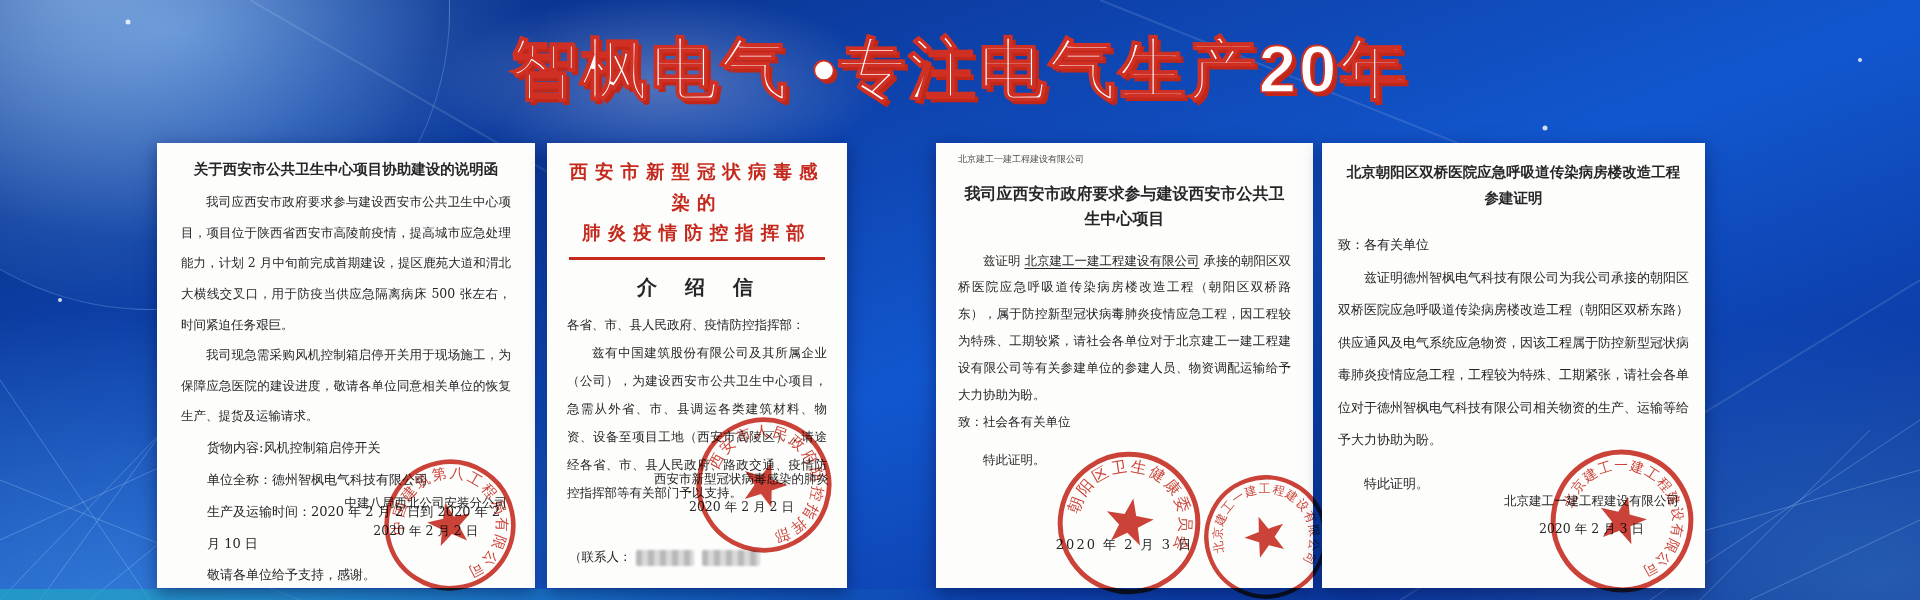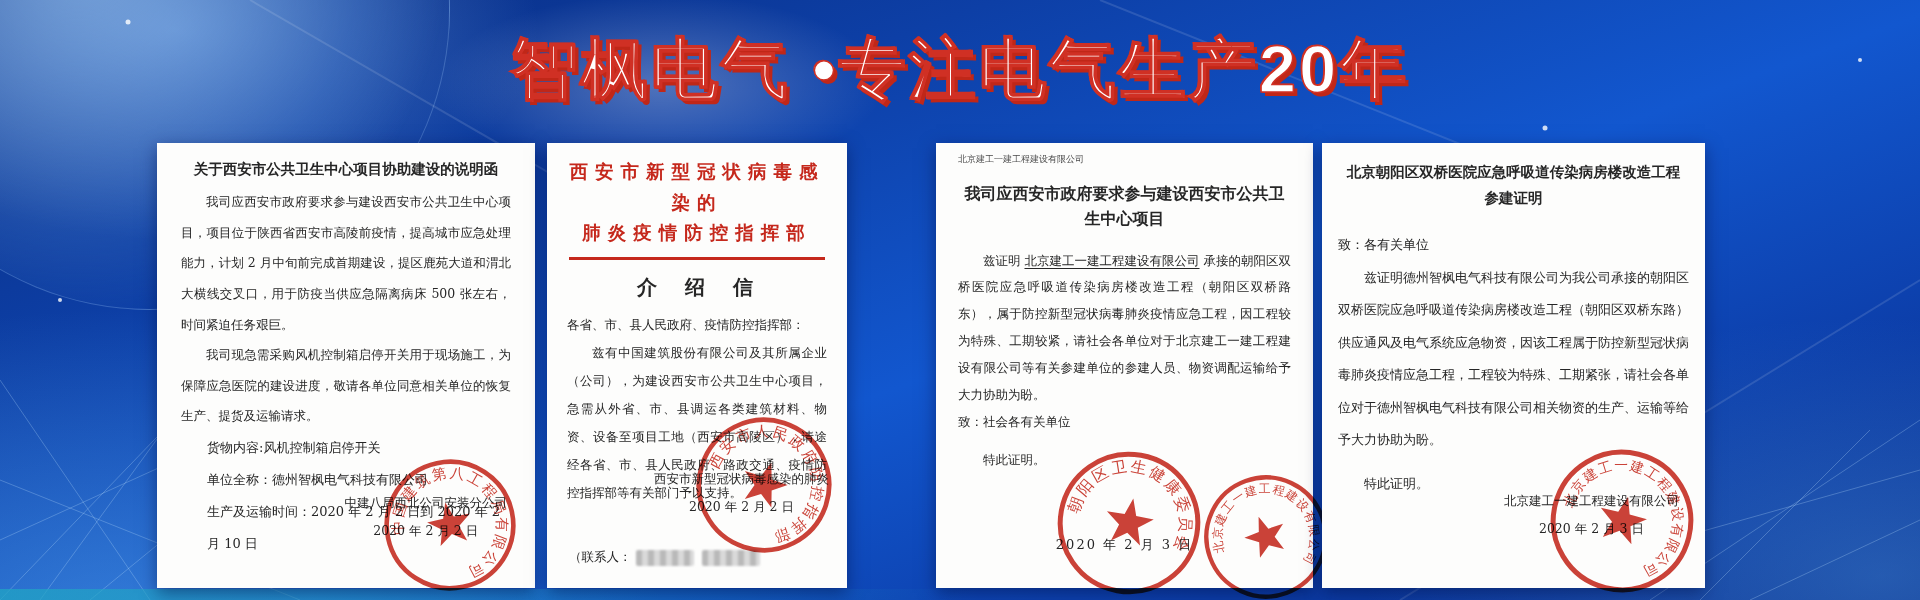--- a/index.html
+++ b/index.html
@@ -111,20 +111,21 @@
 
 <h1 class="banner-title">智枫电气 •专注电气生产20年</h1>
 
 <section class="doc doc1">
   <div class="doc-title">关于西安市公共卫生中心项目协助建设的说明函</div>
   <p class="para indent">我司应西安市政府要求参与建设西安市公共卫生中心项目，项目位于陕西省西安市高陵前疫情，提高城市应急处理能力，计划 2 月中旬前完成首期建设，提区鹿苑大道和渭北大横线交叉口，用于防疫当供应急隔离病床 500 张左右，时间紧迫任务艰巨。</p>
   <p class="para indent">我司现急需采购风机控制箱启停开关用于现场施工，为保障应急医院的建设进度，敬请各单位同意相关单位的恢复生产、提货及运输请求。</p>
   <div class="field">货物内容:风机控制箱启停开关</div>
   <div class="field">单位全称：德州智枫电气科技有限公司</div>
   <div class="field">生产及运输时间：2020 年 2 月 2 日到 2020 年 2 月 10 日</div>
+  <div class="field">敬请各单位给予支持，感谢。</div>
   <div class="sign-block">
     <div>中建八局西北公司安装分公司</div>
     <div>2020 年 2 月 2 日</div>
   </div>
   <svg class="stamp stamp-doc1" viewBox="0 0 120 120">
     <defs>
         <path id="sc1" d="M 60,60 m -41,0 a 41,41 0 1,1 82,0 a 41,41 0 1,1 -82,0"></path>
       </defs>
     <circle cx="60" cy="60" r="55" fill="none" stroke="#c5281c" stroke-width="4"></circle>
     <polygon points="60,40 64.7,53.5 79,53.8 67.6,62.5 71.8,76.2 60,68 48.2,76.2 52.4,62.5 41,53.8 55.3,53.5" fill="#c5281c"></polygon>

